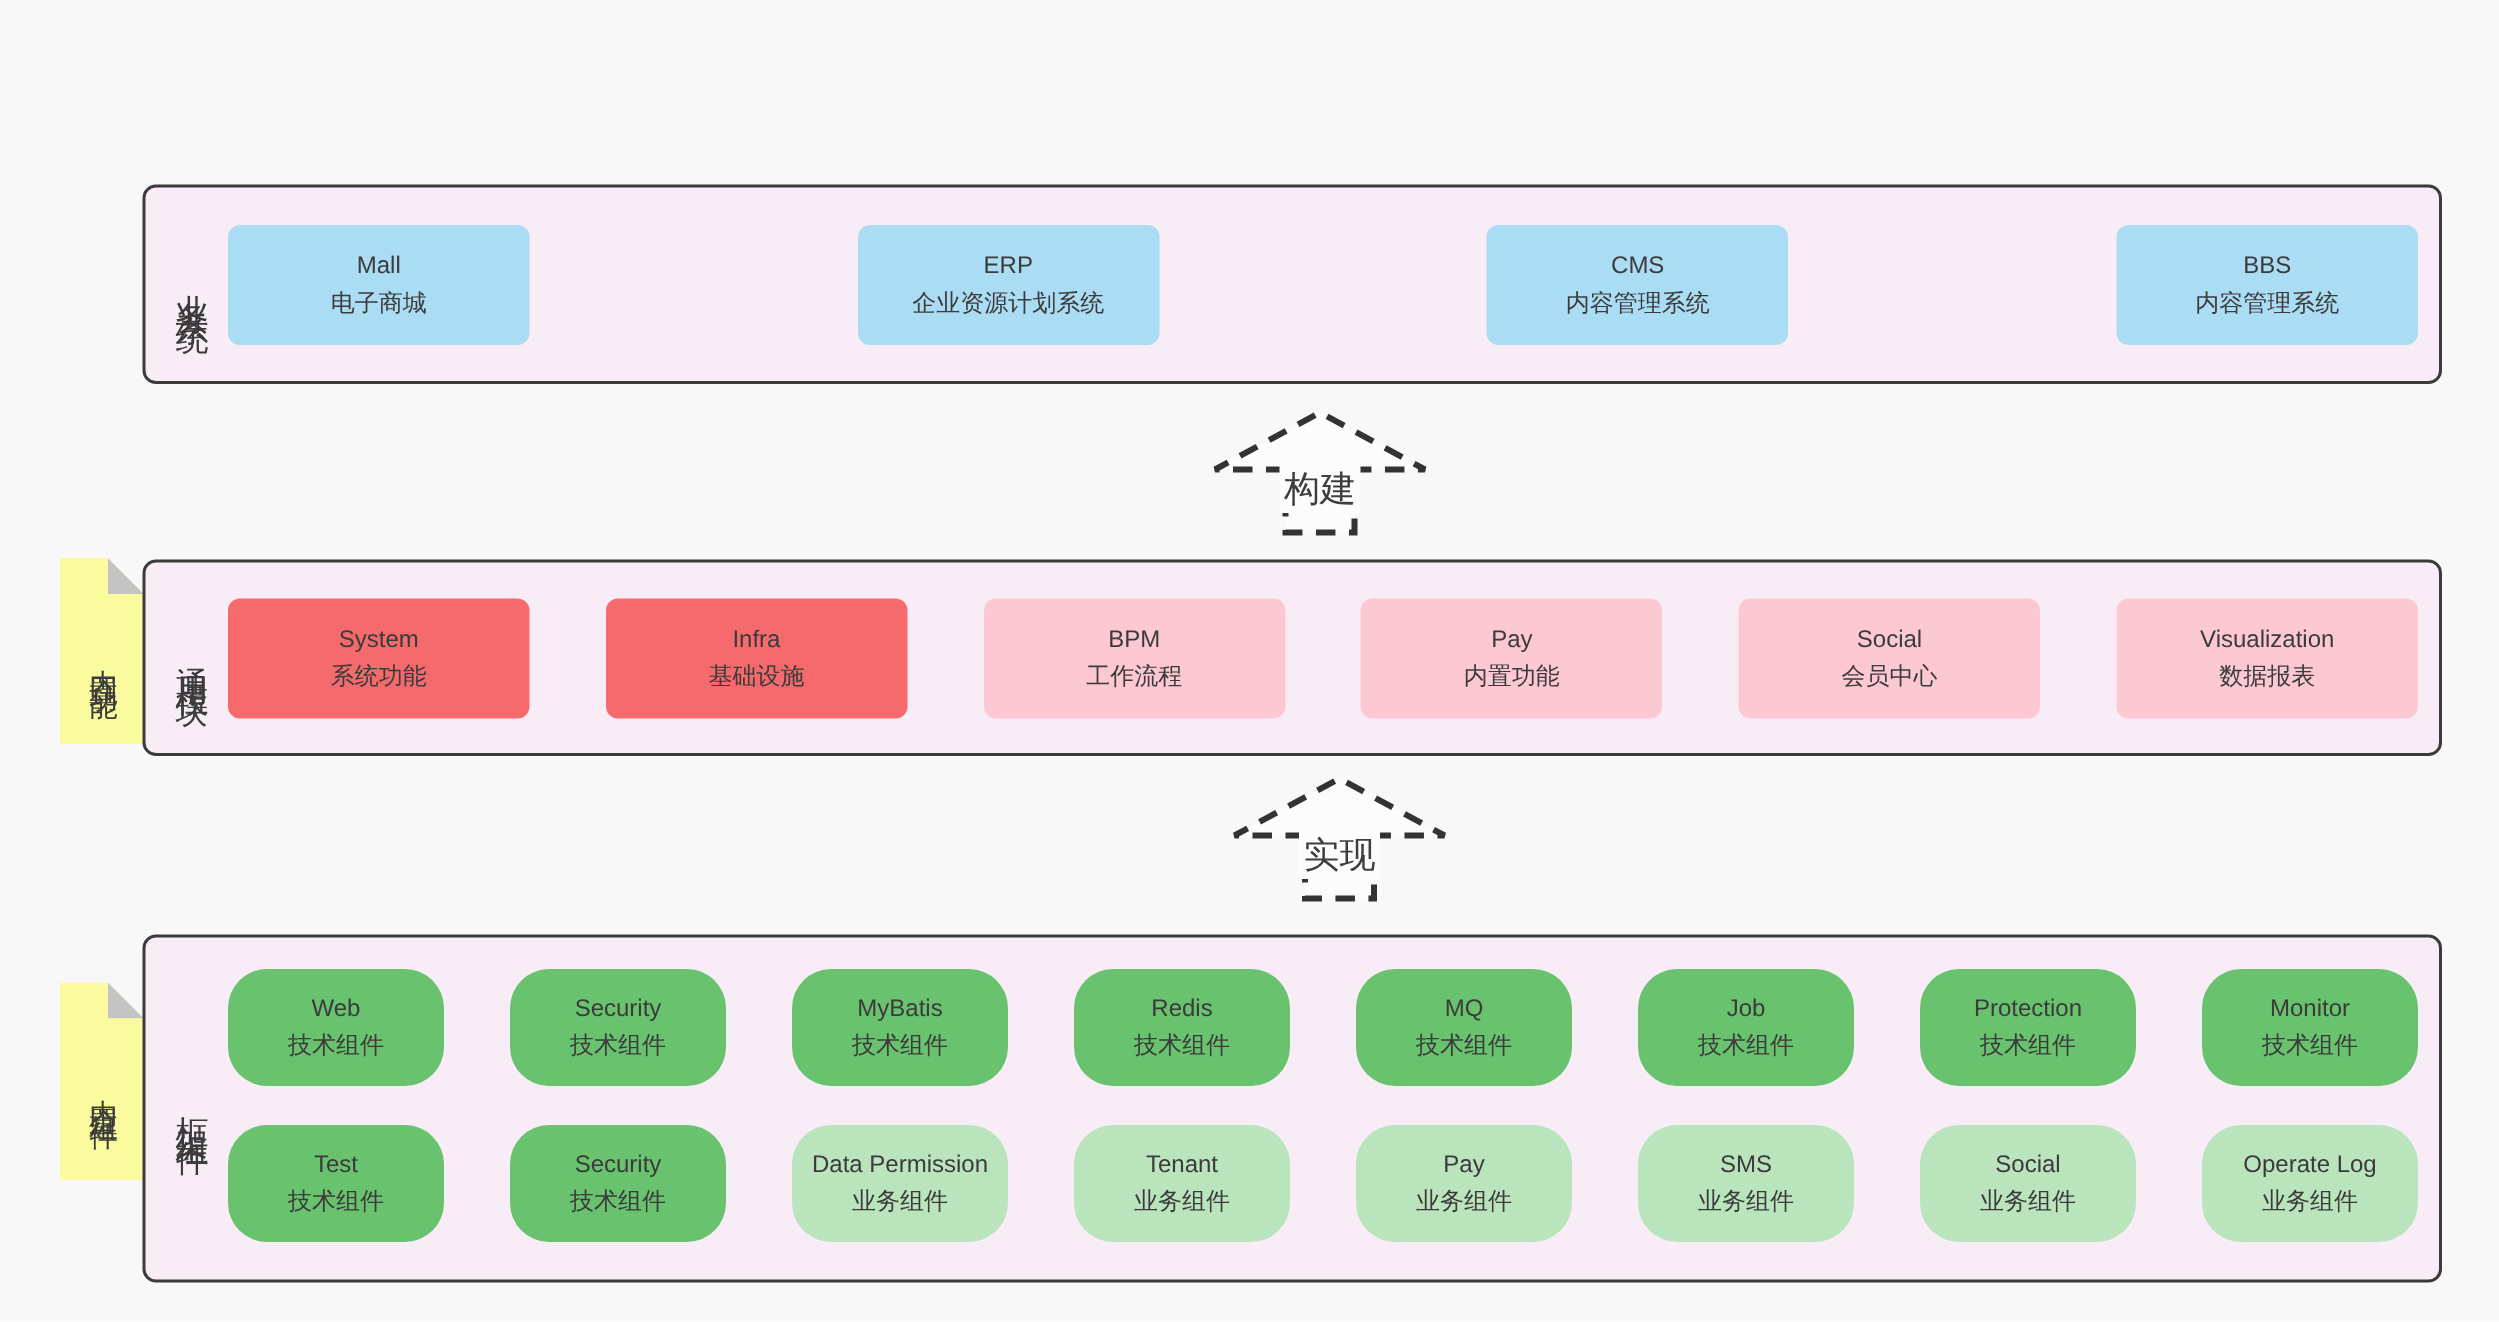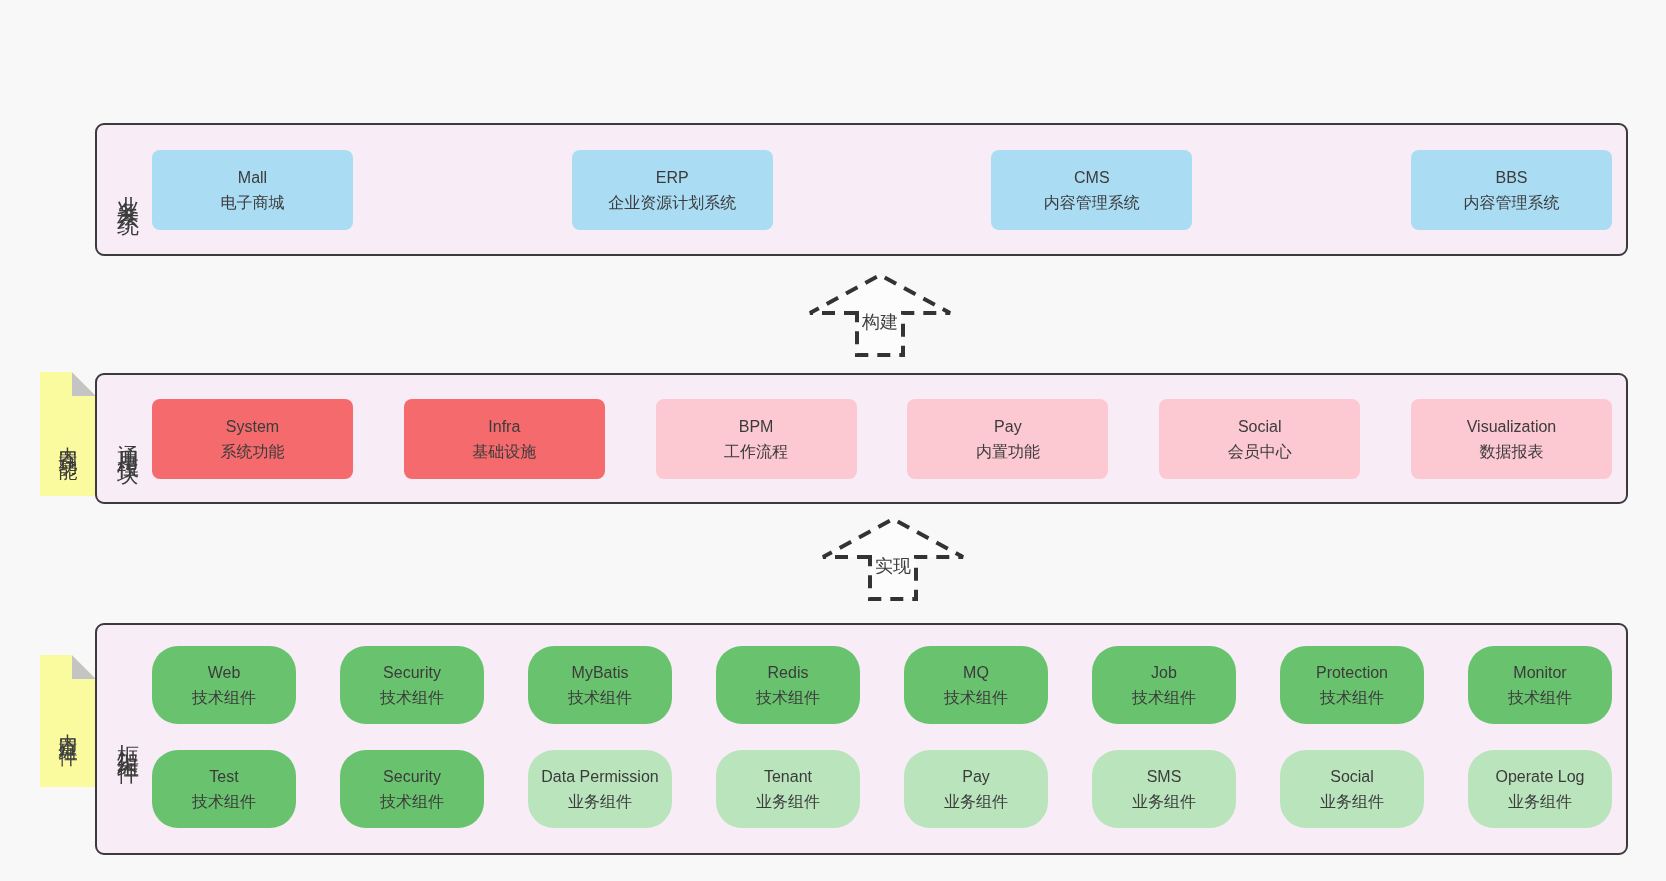--- a/index.html
+++ b/index.html
@@ -51,21 +51,21 @@
   .box-lightgreen{background:var(--light-green);}
   
   .arrow{position:absolute; width:146px; height:86px;}
   .arrow svg{display:block;}
   .arrow-shape{
     fill:#fcfcfc; stroke:#333; stroke-width:4;
     stroke-dasharray:13 9; stroke-linejoin:miter;
   }
   .arrow-label{
     position:absolute; left:50%; top:38px; transform:translateX(-50%);
-    background:#fcfcfc; padding:0 3px; font-size:18px; color:#3e3e3e; white-space:nowrap;
+    background:#fcfcfc; padding:0 3px; font-size:24px; color:#3e3e3e; white-space:nowrap;
   }
   
   .sticky{
     position:absolute; left:40px; width:56px; box-sizing:border-box;
     background:var(--yellow);
     clip-path:polygon(0 0, calc(100% - 24px) 0, 100% 24px, 100% 100%, 0 100%);
     display:flex; align-items:center; justify-content:center; padding-top:14px;
   }
   .sticky::before{
     content:""; position:absolute; top:0; right:0; width:24px; height:24px;

